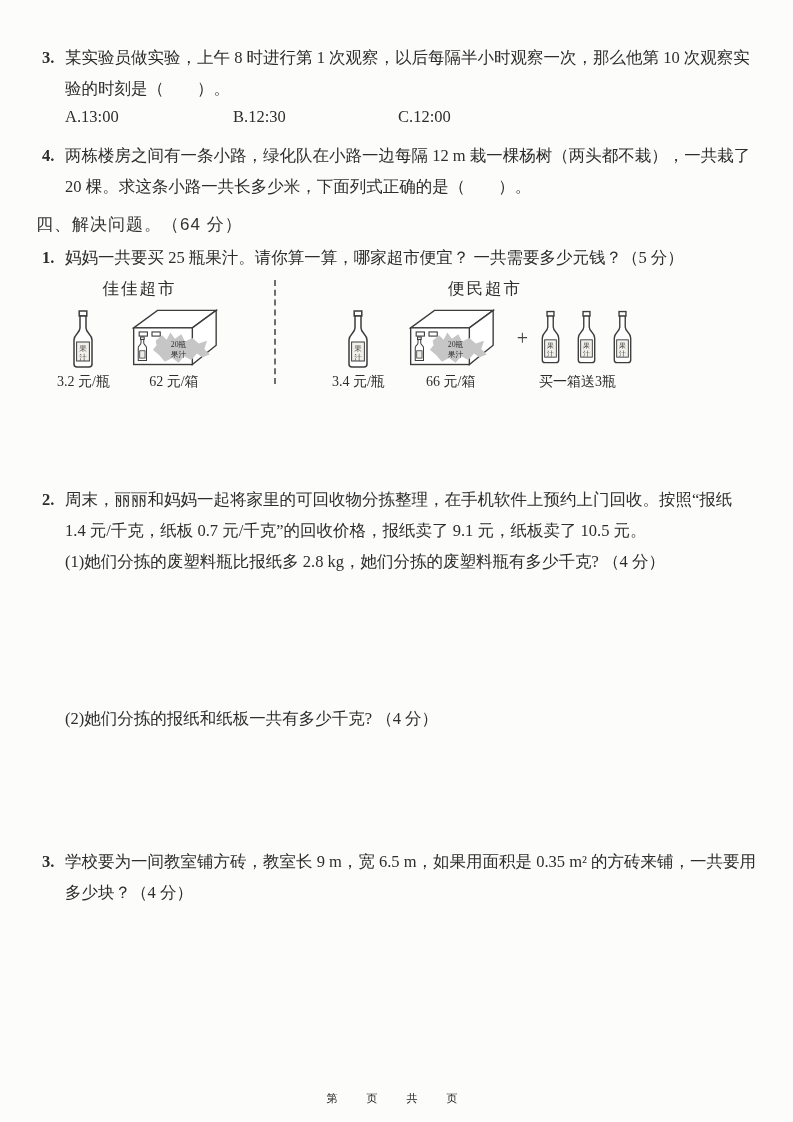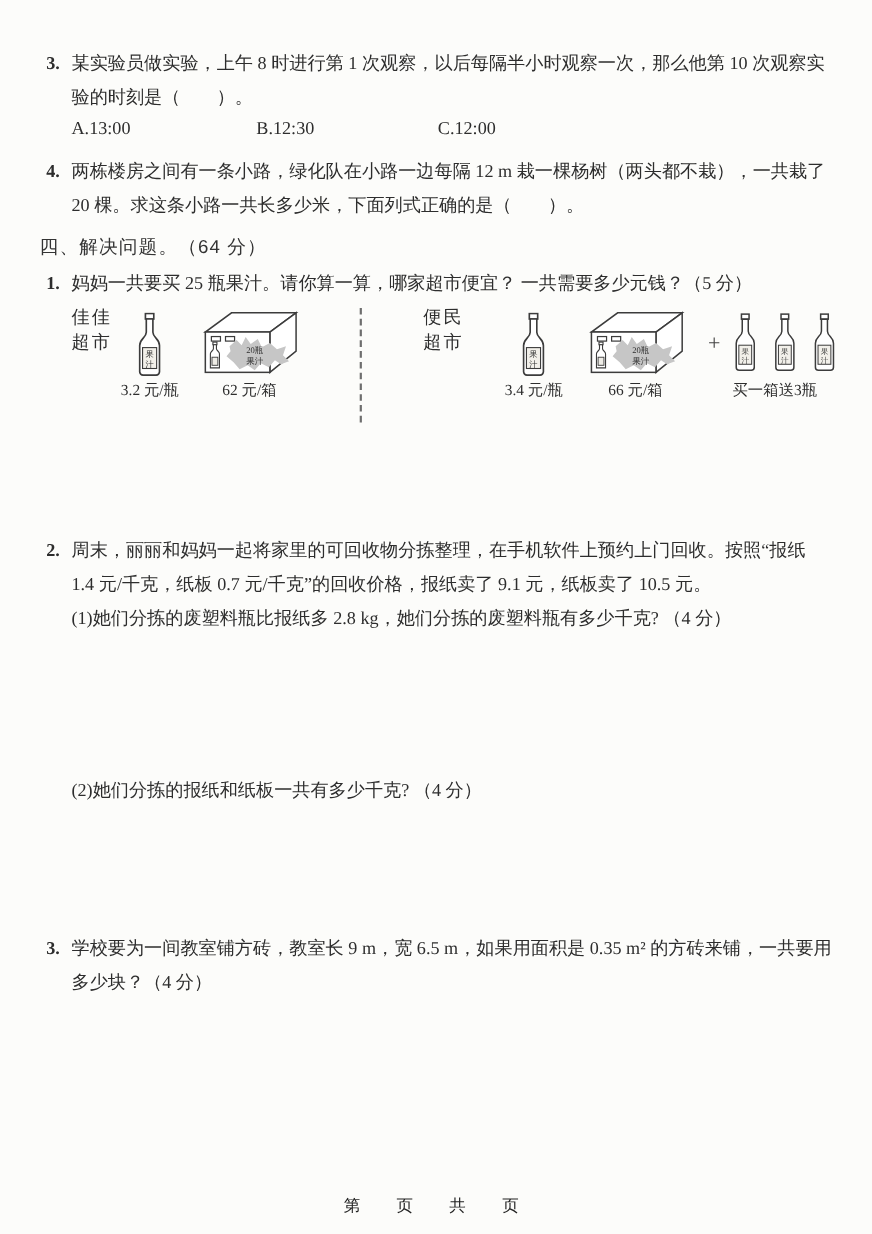--- a/index.html
+++ b/index.html
@@ -25,36 +25,36 @@
     font-family:"Liberation Sans","DejaVu Sans",sans-serif;
     font-weight:normal;color:#333;font-size:17px;letter-spacing:1px;
   }
   .p1{margin-top:4px;}
   .p2{margin-top:88px;}
   .p3{margin-top:112px;}
   .sub{line-height:31px;white-space:nowrap;}
   .sub2{margin-top:126px;}
   
   .illustration{display:flex;align-items:flex-start;margin-top:5px;margin-left:-8px;height:118px;}
-  .shop{display:flex;flex-direction:row;}
+  .shop{display:flex;flex-direction:column;}
   .shop-title{text-align:center;font-size:16.5px;line-height:22px;margin-bottom:4px;letter-spacing:2px;}
   .shop-items{display:flex;align-items:flex-end;}
   .item-col{display:flex;flex-direction:column;align-items:center;}
   .price{font-size:14px;line-height:24px;white-space:nowrap;}
   .shop-left .shop-items{gap:16px;}
-  .shop-right{margin-left:56px;gap:37px;}
+  .shop-right{margin-left:56px;}
   .shop-right .shop-items{gap:18px;}
   .divider{width:0;border-left:2px dashed #6e6e6e;height:104px;margin-left:52px;margin-top:2px;}
   .promo-row{display:flex;align-items:center;gap:5px;height:64px;}
   .plus{font-size:20px;color:#444;line-height:1;margin-right:2px;}
   .bottle-svg{display:block;}
   .box-svg{display:block;}
   .footer{
     position:absolute;bottom:16px;left:0;width:100%;
-    text-align:center;font-size:15px;letter-spacing:9px;color:#222;
+    text-align:center;font-size:11px;letter-spacing:9px;color:#222;
     font-family:"Liberation Sans","DejaVu Sans",sans-serif;
   }
 </style>
 </head>
 <body>
 
 <div class="page">
 
   <section class="question q3">
     <span class="qnum">3.</span>

